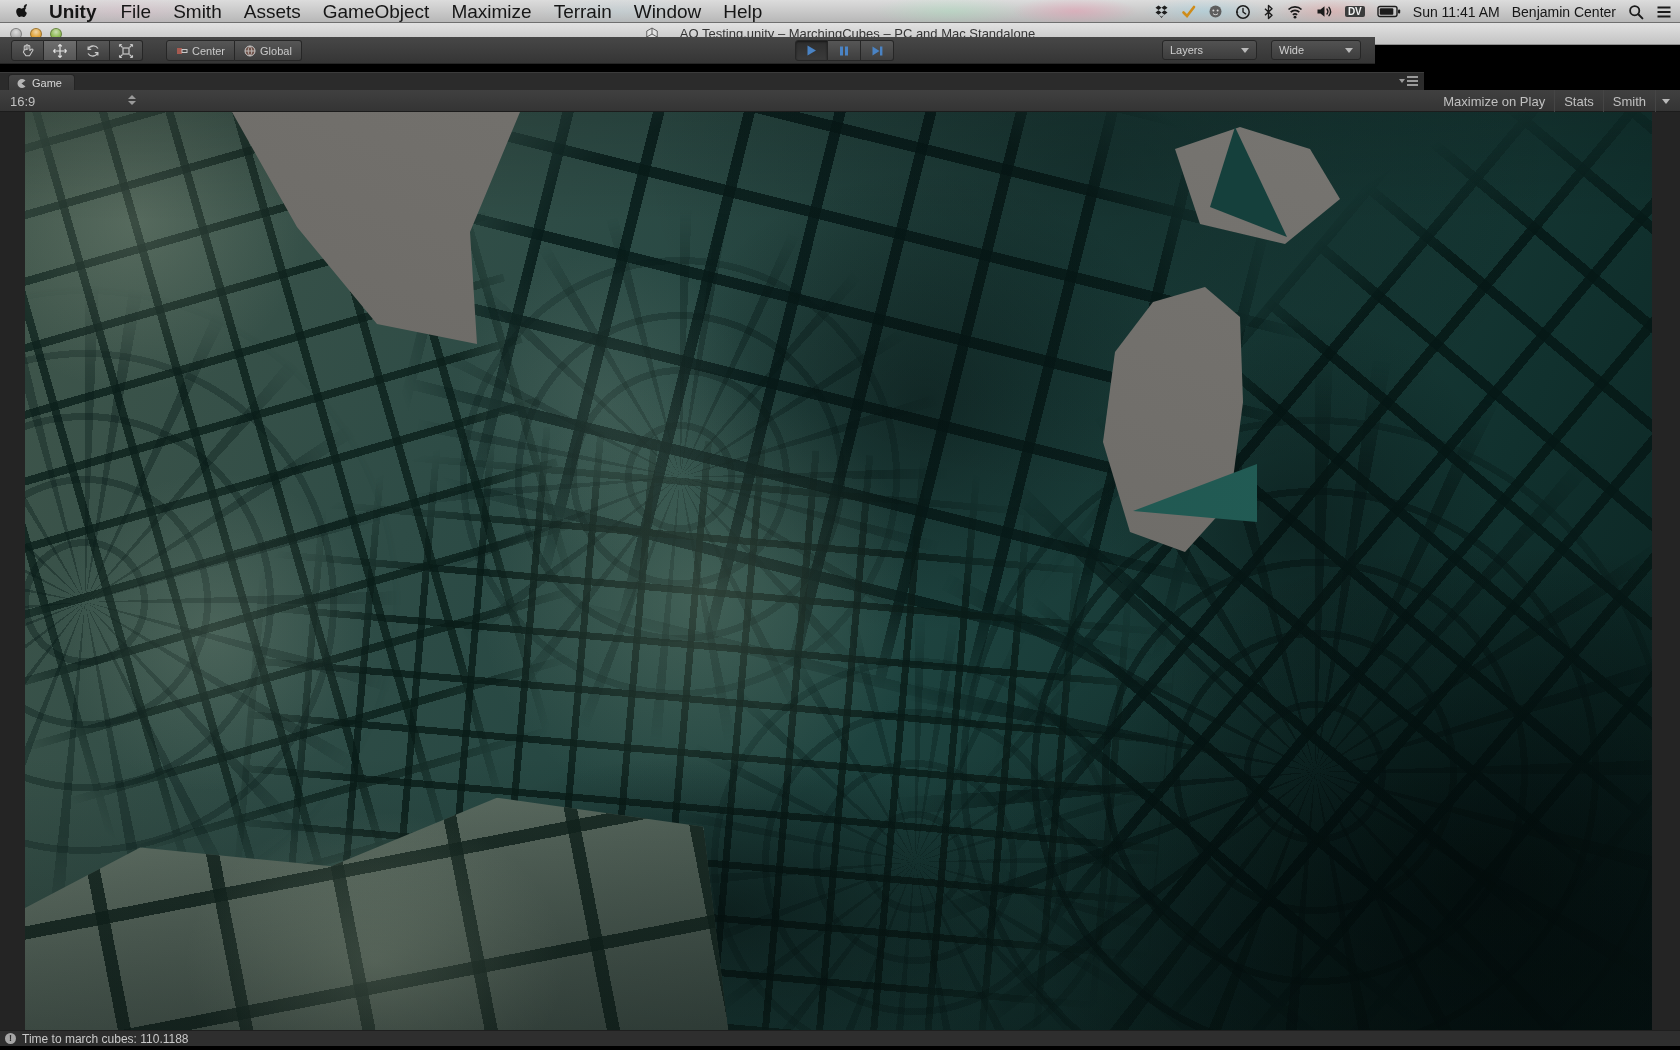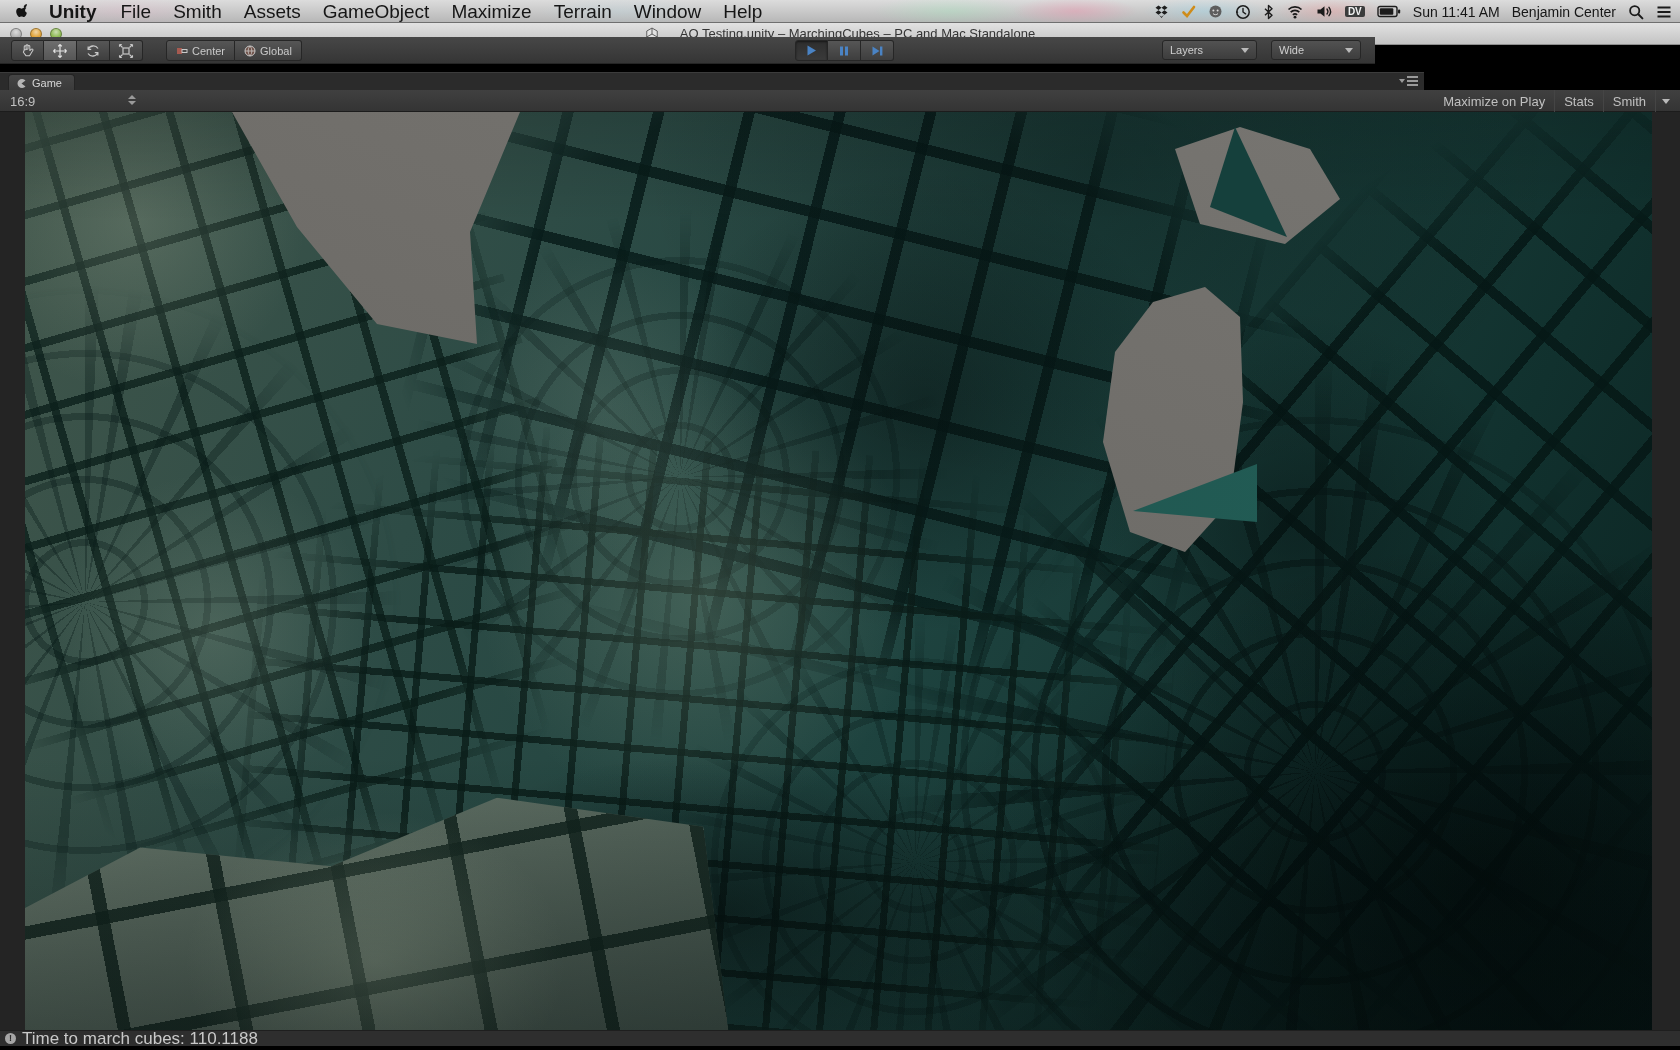--- a/index.html
+++ b/index.html
@@ -115,21 +115,21 @@
     background:
       radial-gradient(1100px 760px at 92% 98%, rgba(2,9,9,.52), transparent 62%),
       radial-gradient(700px 500px at 66% 6%, rgba(3,12,12,.32), transparent 65%),
       linear-gradient(180deg, rgba(0,0,0,.14), transparent 12%, transparent 70%, rgba(2,8,8,.3)); }
 
   
   .statusbar { position:absolute; left:0; top:1030px; width:1680px; height:16px; background:#2e2e2e;
     border-top:1px solid #1e1e1e; display:flex; align-items:center; gap:6px; padding-left:5px; }
   .sicon { width:11px; height:11px; border-radius:50%; background:#a5a5a5; color:#2b2b2b;
     font-size:9px; font-weight:bold; display:flex; align-items:center; justify-content:center; line-height:1; }
-  .smsg { font-size:17px; color:#c9c9c9;text-align:center; }
+  .smsg { font-size:12px; color:#c9c9c9;text-align:center; }
   .blackstrip { position:absolute; left:0; top:1046px; width:1680px; height:4px; background:#000; }
 
   svg { overflow:visible; }
 </style>
 </head>
 <body>
 
 <div class="screen">
 
   <div class="menubar">

